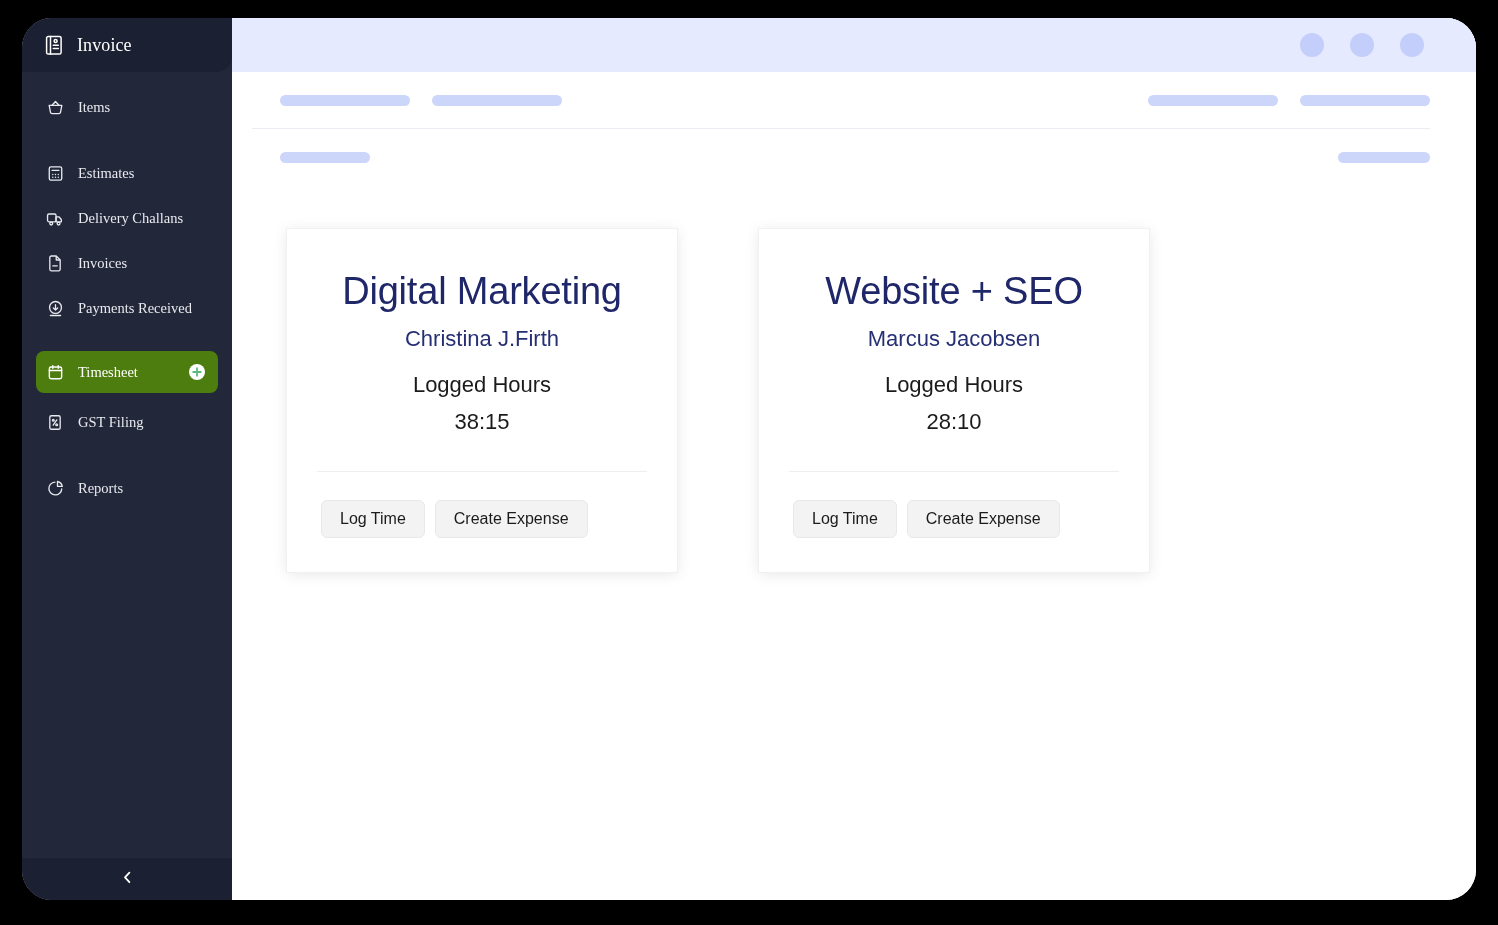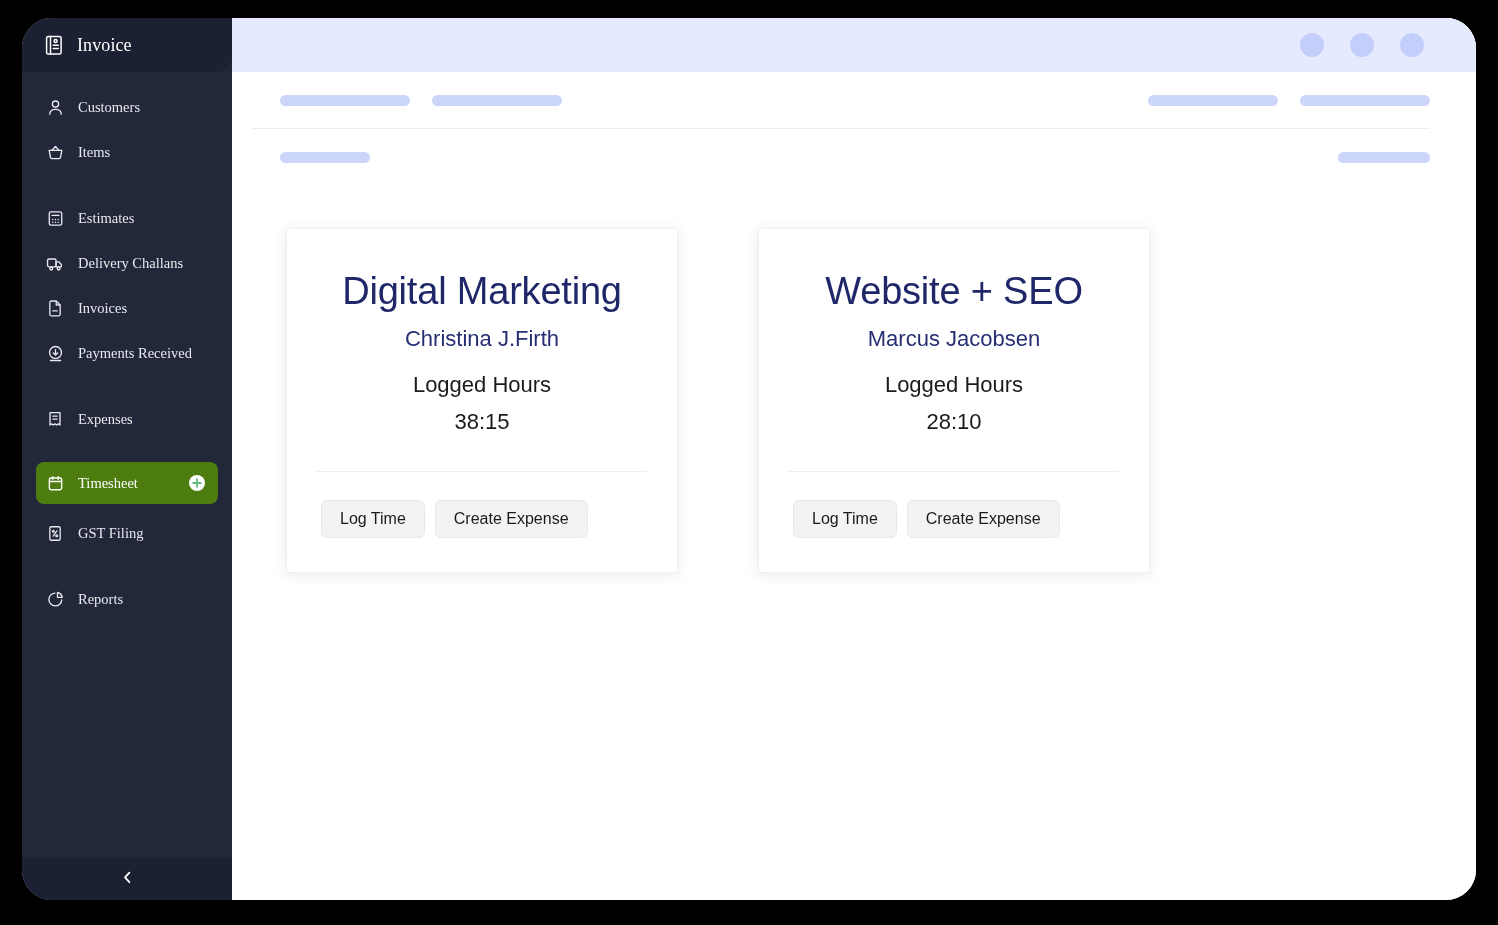--- a/index.html
+++ b/index.html
@@ -228,29 +228,20 @@
           <circle cx="10.6" cy="6" r="1.5"></circle>
           <path d="M8.3 10.2h5M8.3 13.4h5" stroke-linecap="round"></path>
         </svg>
       </span>
       <span class="brand-label">Invoice</span>
     </div>
 
     <nav class="sidebar-nav">
 
 
-      <div class="nav-item">
-        <span class="nav-icon">
-          <svg width="17" height="17" viewBox="0 0 18 18" fill="none" stroke="#e8eaf0" stroke-width="1.4">
-            <circle cx="9" cy="5.4" r="3.3"></circle>
-            <path d="M2.9 16.2c0-3.4 2.7-5.3 6.1-5.3s6.1 1.9 6.1 5.3" stroke-linecap="round"></path>
-          </svg>
-        </span>
-        <span>Customers</span>
-      </div>
 
       <div class="nav-item">
         <span class="nav-icon">
           <svg width="17" height="17" viewBox="0 0 18 18" fill="none" stroke="#e8eaf0" stroke-width="1.4">
             <path d="M5.6 6.3 9 2.6l3.4 3.7" stroke-linecap="round" stroke-linejoin="round"></path>
             <path d="M2.3 6.8h13.4l-1.4 7.3a1.7 1.7 0 0 1-1.7 1.3H5.4a1.7 1.7 0 0 1-1.7-1.3z" stroke-linejoin="round"></path>
           </svg>
         </span>
         <span>Items</span>
       </div>
@@ -298,29 +289,20 @@
         <span class="nav-icon">
           <svg width="17" height="17" viewBox="0 0 18 18" fill="none" stroke="#e8eaf0" stroke-width="1.4">
             <circle cx="9" cy="7.9" r="6.3"></circle>
             <path d="M9 4.9v5.6M6.7 8.4 9 10.6l2.3-2.2" stroke-linecap="round" stroke-linejoin="round"></path>
             <path d="M3.6 16.4h10.8" stroke-linecap="round"></path>
           </svg>
         </span>
         <span>Payments Received</span>
       </div>
 
-      <div class="nav-item gap-before">
-        <span class="nav-icon">
-          <svg width="16" height="17" viewBox="0 0 17 18" fill="none" stroke="#e8eaf0" stroke-width="1.4">
-            <path d="M3.2 1.6h10.6v13.2l-1.8-1.2-1.8 1.2-1.7-1.2-1.8 1.2-1.7-1.2-1.8 1.2z" stroke-linejoin="round"></path>
-            <path d="M6.2 5.4h4.6M6.2 8.6h4.6" stroke-linecap="round"></path>
-          </svg>
-        </span>
-        <span>Expenses</span>
-      </div>
 
       <div class="nav-item active">
         <span class="nav-icon">
           <svg width="17" height="17" viewBox="0 0 18 18" fill="none" stroke="#ffffff" stroke-width="1.5">
             <rect x="2.5" y="3.2" width="13" height="12.4" rx="1.8"></rect>
             <path d="M2.5 6.9h13M6.1 1.7v2.8M11.9 1.7v2.8" stroke-linecap="round"></path>
           </svg>
         </span>
         <span>Timesheet</span>
         <span class="nav-add">

